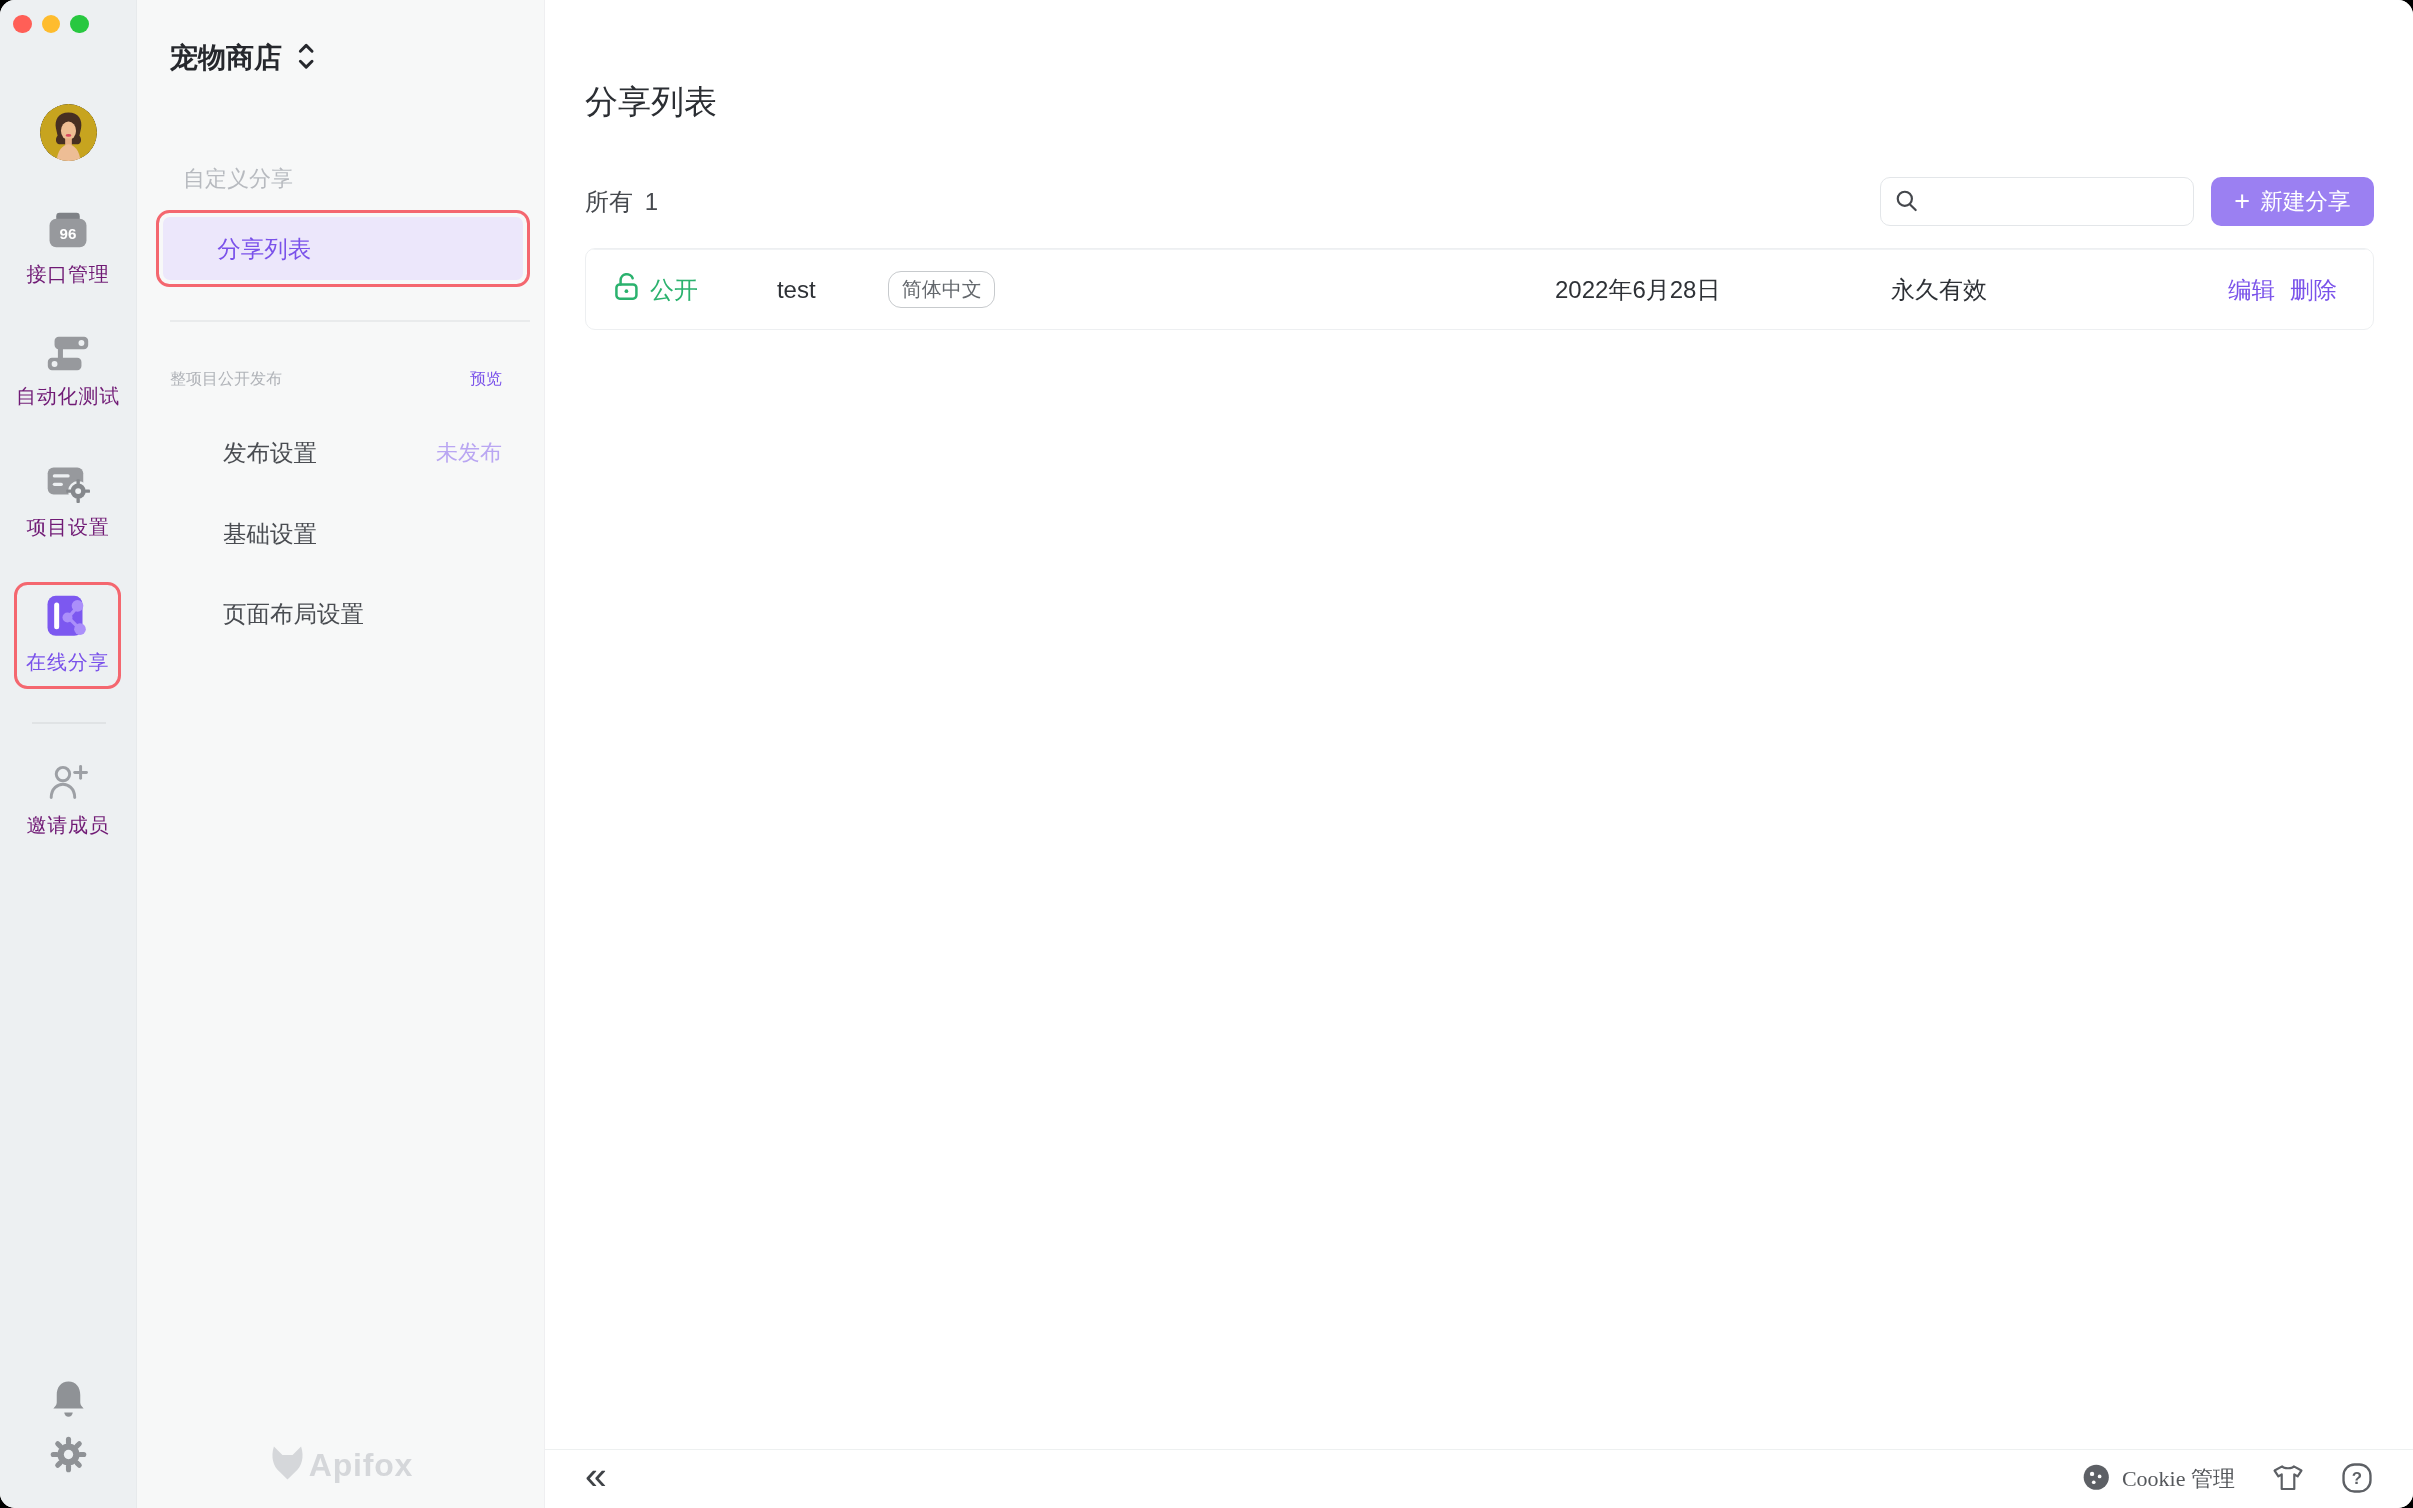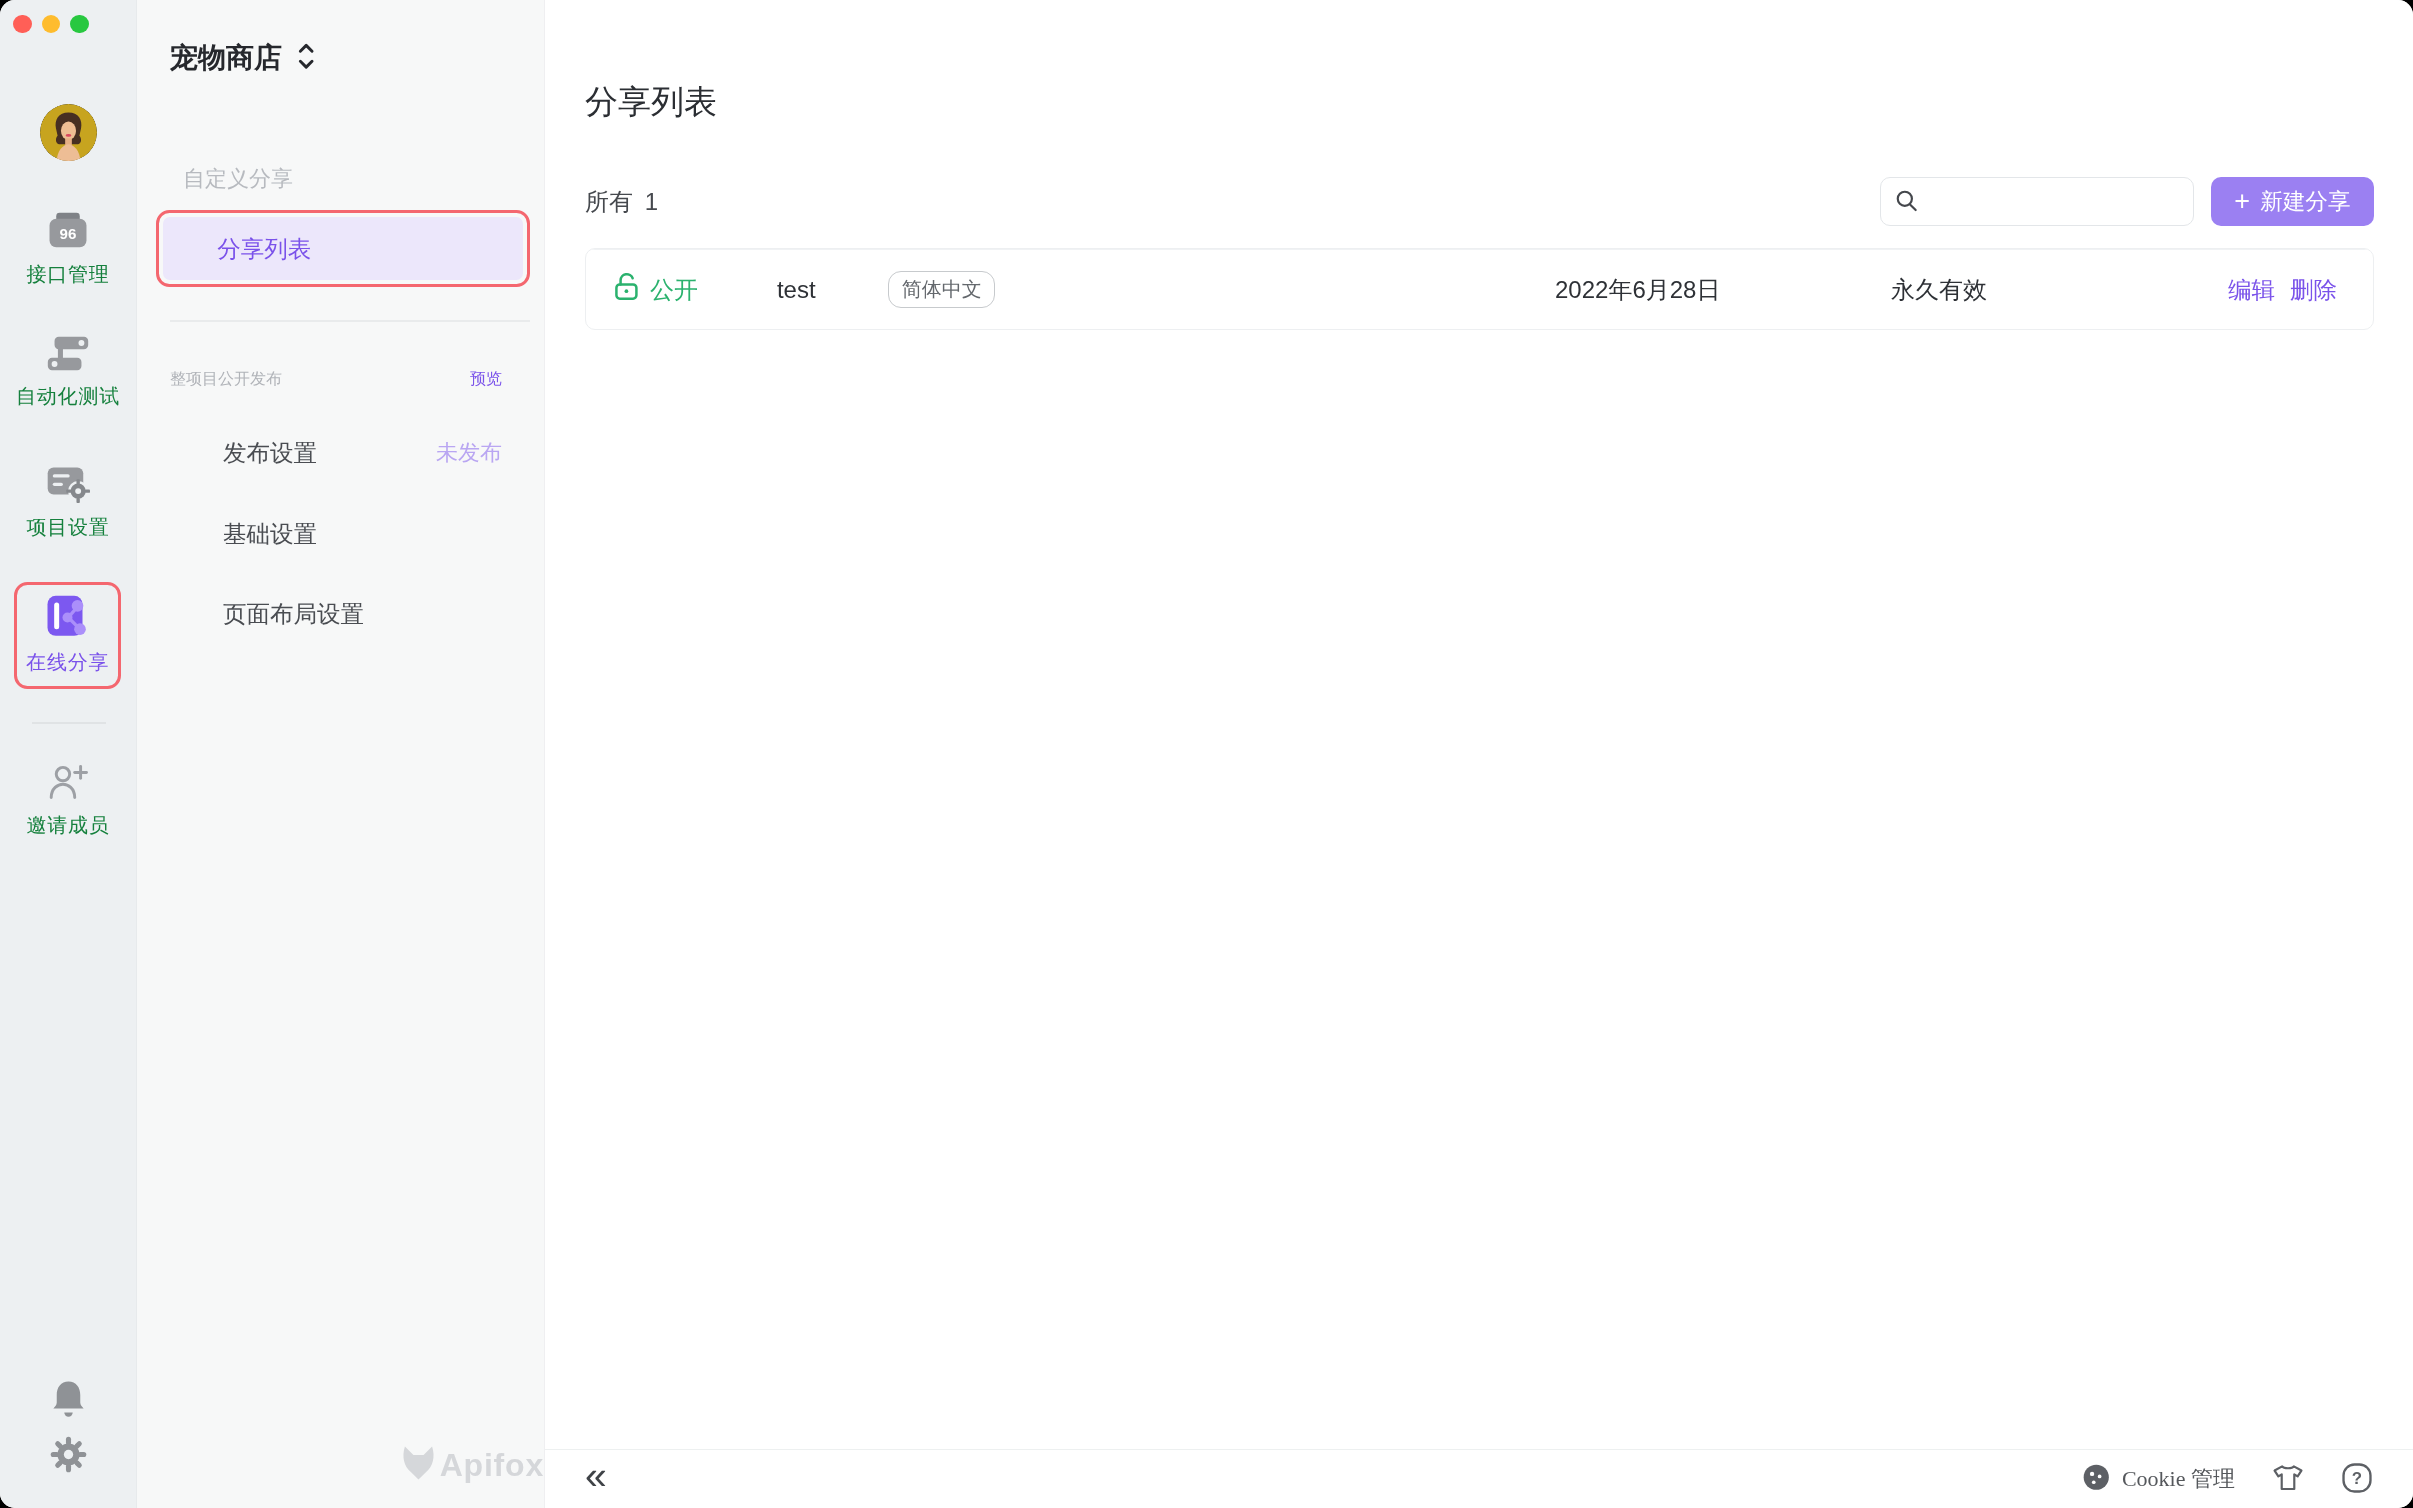--- a/index.html
+++ b/index.html
@@ -10,21 +10,21 @@
 
   
   .activity-bar { width:137px; background:#edf0f2; position:relative; flex:none;
     border-right:1.7px solid #e7eaec; }
   .traffic { position:absolute; top:15px; left:13.4px; display:flex; gap:10px; }
   .light { width:18.4px; height:18.4px; border-radius:50%; }
   .avatar { position:absolute; top:104px; left:40px; width:57px; height:57px;
     border-radius:50%; overflow:hidden; }
   .act-item { position:absolute; width:100%; display:flex; flex-direction:column;
     align-items:center; gap:8.4px; cursor:default; }
-  .act-label { font-size:20px; color:#15803d; letter-spacing:0.8px; white-space:nowrap; }
+  .act-label { font-size:20px; color:#701a75; letter-spacing:0.8px; white-space:nowrap; }
   .act-share-box { position:absolute; top:582px; left:14.2px; width:107px; height:107px;
     border:3.4px solid #f4676f; border-radius:13.4px; display:flex; flex-direction:column;
     align-items:center; justify-content:center; gap:6.7px; }
   .act-share-box .act-label { color:#7a52ea; }
   .act-divider { position:absolute; top:722px; left:32px; width:74px; height:1.7px;
     background:#e0e3e5; }
 
   
   .sidebar { width:408px; background:#f7f8f8; position:relative; flex:none;
     border-right:1.7px solid #efeff1; }
@@ -40,21 +40,21 @@
     background:#e9ebec; }
   .side-row { position:absolute; left:33px; right:42px; display:flex;
     align-items:center; justify-content:space-between; }
   .side-head-label { font-size:16px; color:#b0b3b8; }
   .side-link { font-size:16px; color:#7a52ea; cursor:pointer; }
   .side-item { position:absolute; left:86px; right:42px; display:flex;
     align-items:center; justify-content:space-between; font-size:23.5px; color:#4a4d52;
     cursor:pointer; }
   .side-badge { font-size:22px; color:#b9a6f2; }
   .side-logo { position:absolute; bottom:22px; left:0; width:100%; display:flex;
-    align-items:center; justify-content:flex-end; gap:2px; color:#d5d7da; }
+    align-items:center; justify-content:center; gap:2px; color:#d5d7da; }
   .side-logo-text { font-size:32px; font-weight:700; letter-spacing:0.8px; }
 
   
   .main { flex:1; background:#fff; display:flex; flex-direction:column;
     padding:0 39px 0 40px; position:relative; }
   .page-title { margin-top:80px; font-size:33px; font-weight:500; color:#2b2e33; }
   .filter-row { margin-top:52px; display:flex; align-items:center;
     justify-content:space-between; }
   .filter-left { display:flex; align-items:baseline; gap:11.7px; font-size:24px;
     color:#46494e; }

